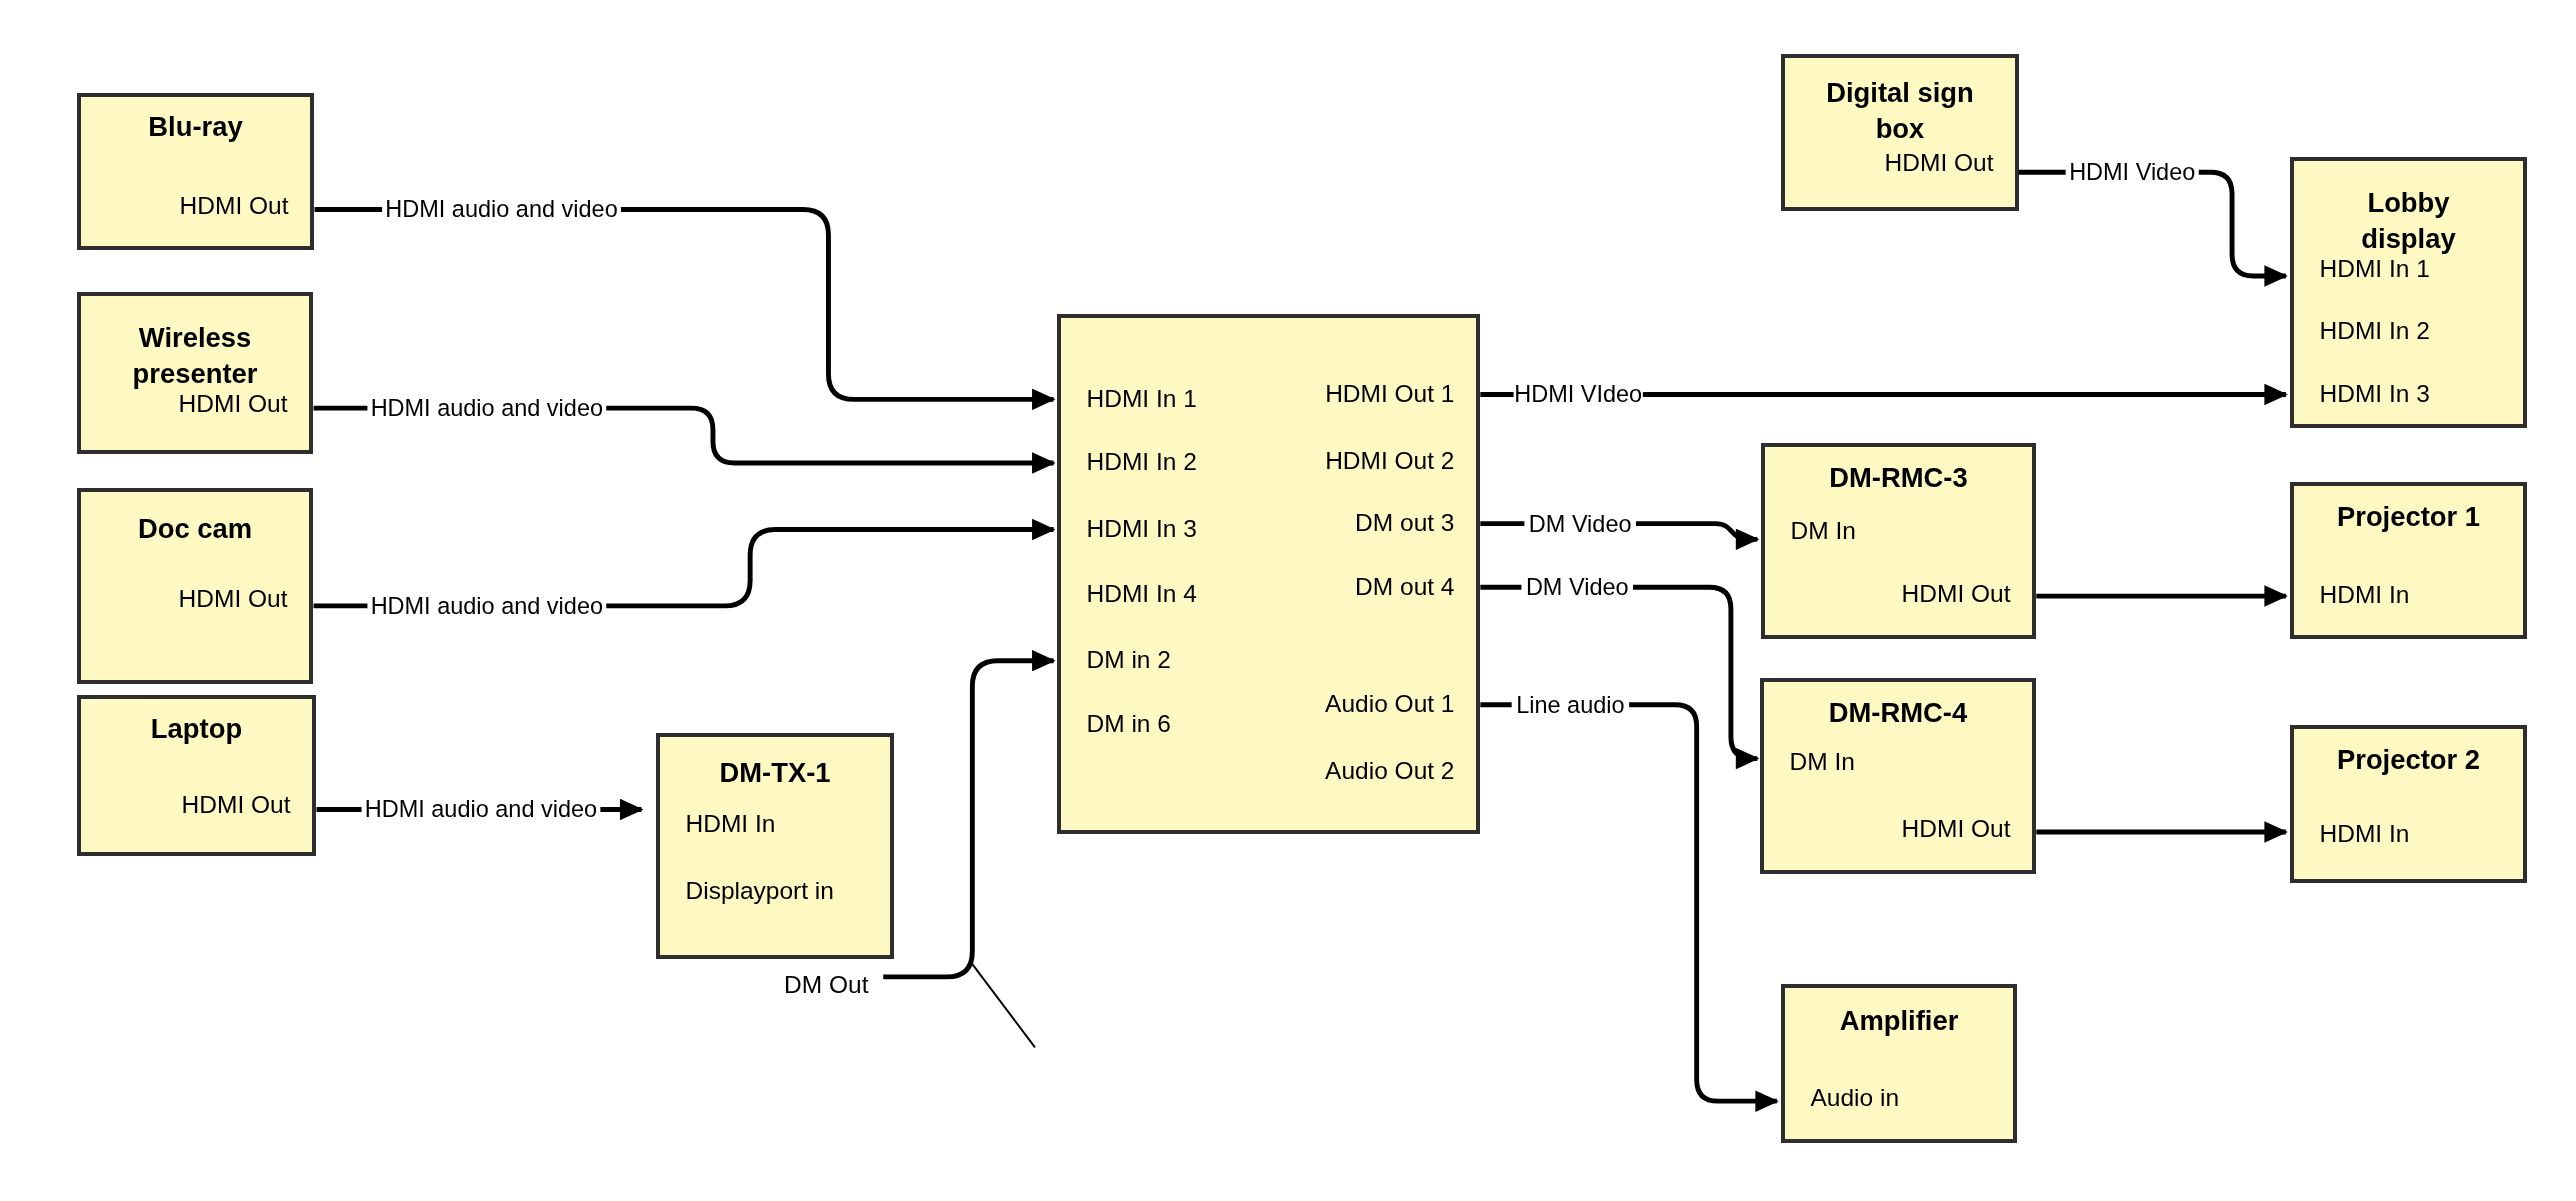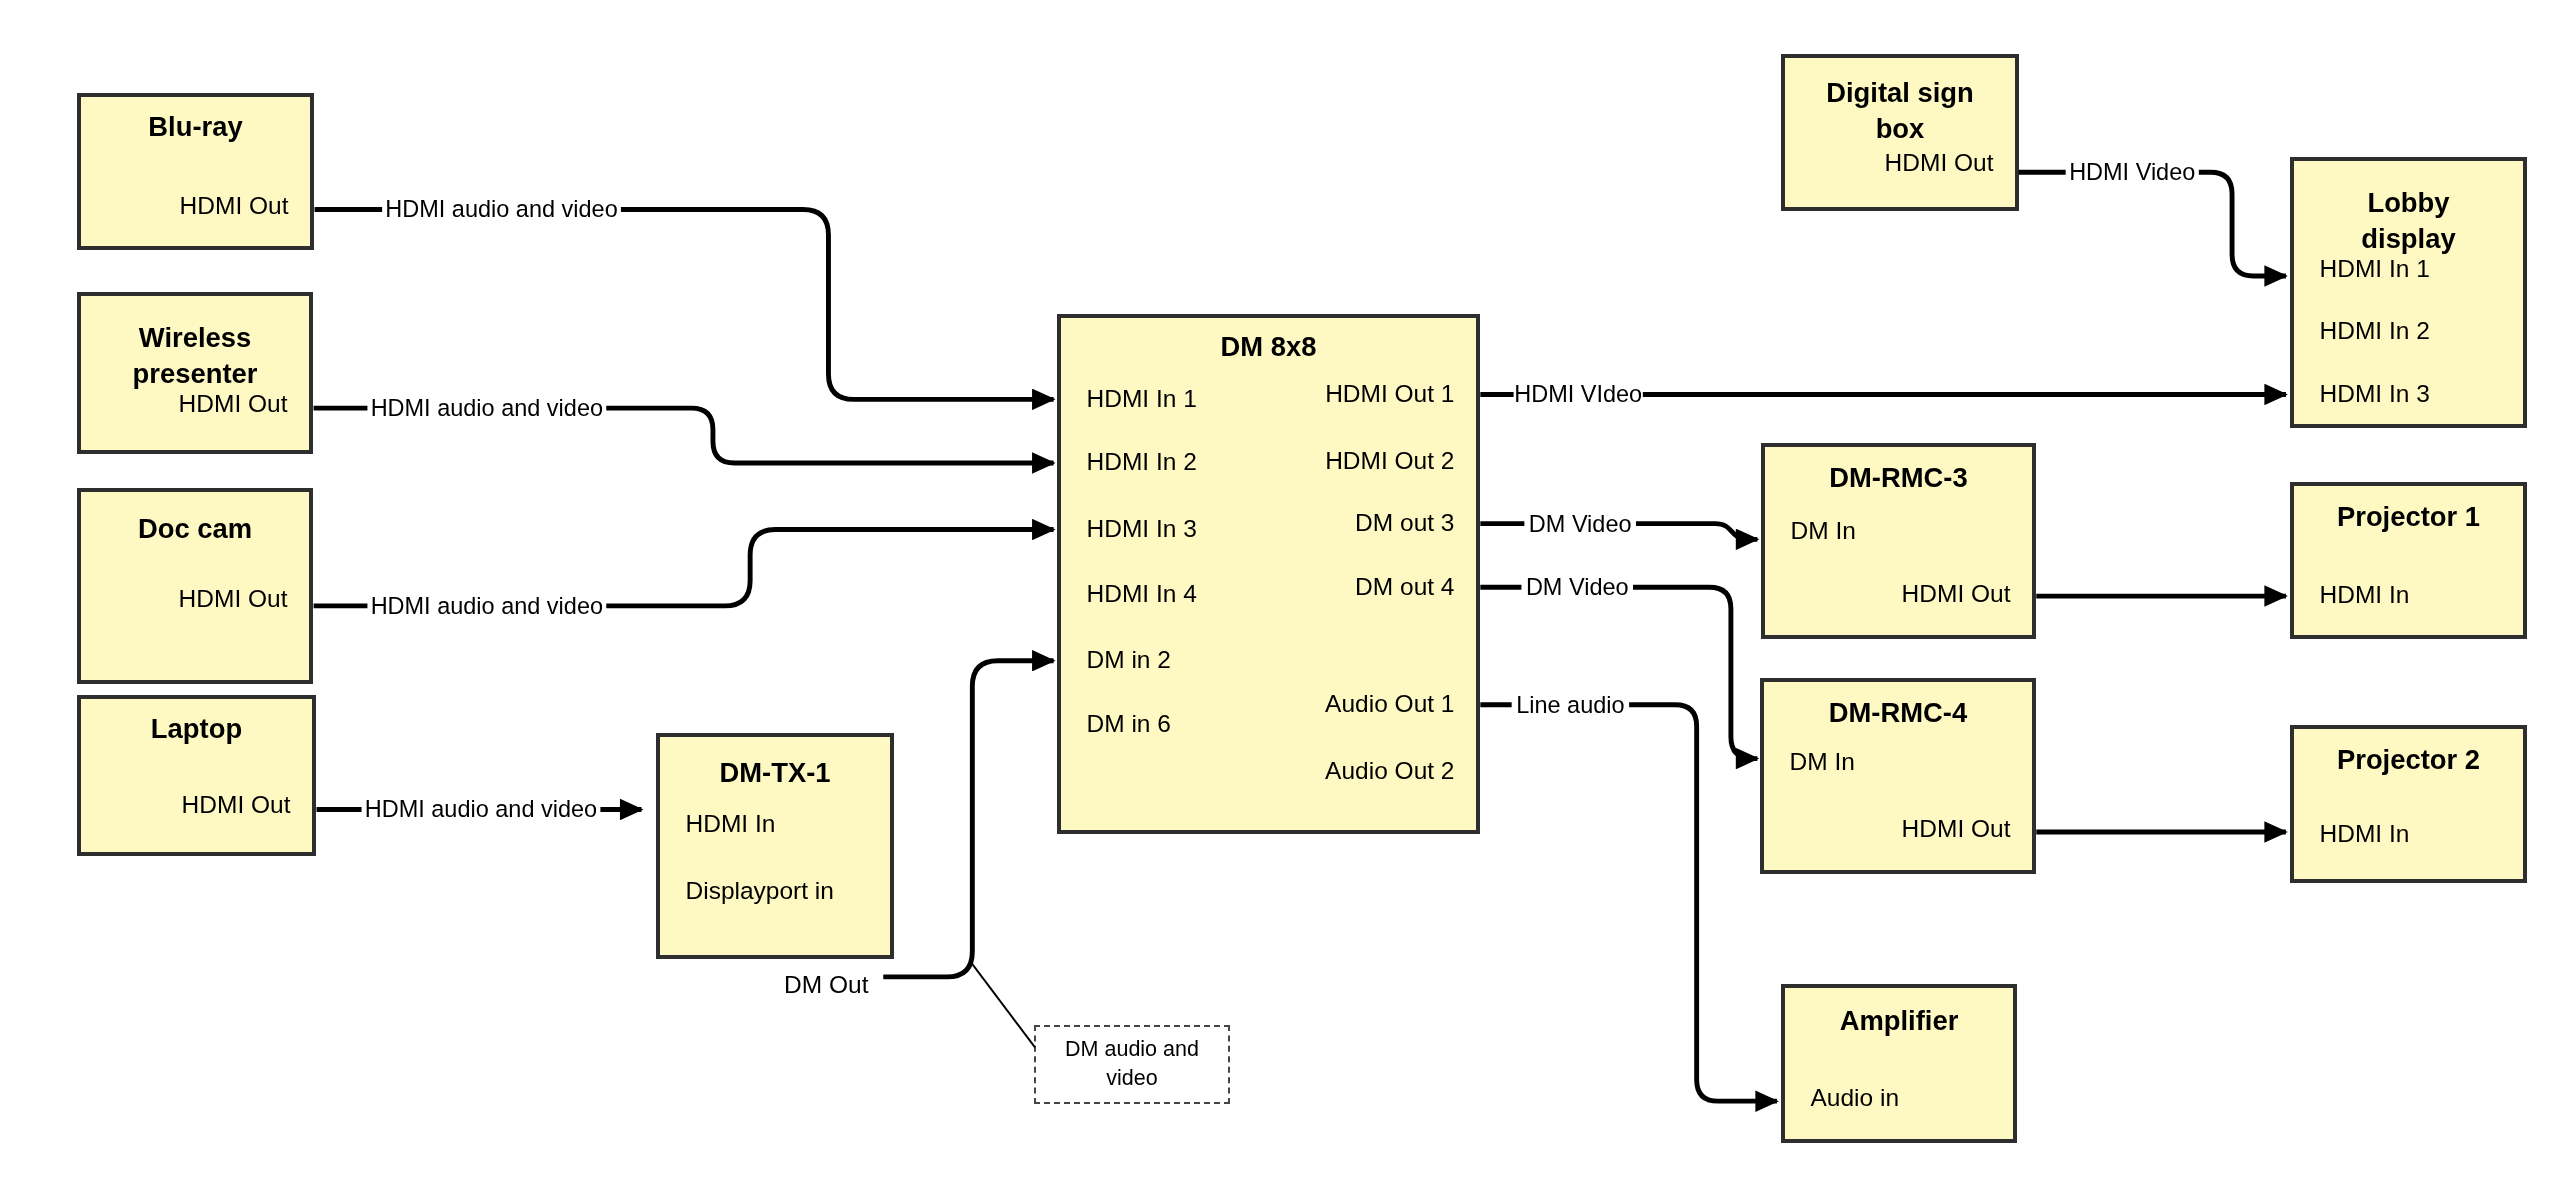--- a/index.html
+++ b/index.html
@@ -58,21 +58,20 @@
   </div>
 
   <div class="node" id="n-dmtx1">
     <div class="title">DM-TX-1</div>
     <div class="port left" style="top:73px">HDMI In</div>
     <div class="port left" style="top:140px">Displayport in</div>
     <div class="port right" style="top:234px">DM Out</div>
   </div>
 
   <div class="node" id="n-dm8x8">
-    <div class="title">DM 8x8</div>
     <div class="port left" style="top:67px">HDMI In 1</div>
     <div class="port left" style="top:130px">HDMI In 2</div>
     <div class="port left" style="top:197px">HDMI In 3</div>
     <div class="port left" style="top:262px">HDMI In 4</div>
     <div class="port left" style="top:328px">DM in 2</div>
     <div class="port left" style="top:392px">DM in 6</div>
     <div class="port right" style="top:62px">HDMI Out 1</div>
     <div class="port right" style="top:129px">HDMI Out 2</div>
     <div class="port right" style="top:191px">DM out 3</div>
     <div class="port right" style="top:255px">DM out 4</div>
@@ -112,24 +111,20 @@
   <div class="node" id="n-proj2">
     <div class="title">Projector 2</div>
     <div class="port left" style="top:91px">HDMI In</div>
   </div>
 
   <div class="node" id="n-amp">
     <div class="title">Amplifier</div>
     <div class="port left" style="top:96px">Audio in</div>
   </div>
 
-  <div class="callout" id="callout-box">
-    <span>DM audio and</span><br>
-    <span>video</span>
-  </div>
 
   <svg class="wires" width="2576" height="1201" viewBox="0 0 2631 1227">
     <defs>
       <marker id="arrow" viewBox="0 0 12 11" markerWidth="26" markerHeight="22" refX="11" refY="5.5" orient="auto" markerUnits="userSpaceOnUse">
         <path d="M0,0 L12,5.5 L0,11 Z" fill="#000"></path>
       </marker>
     </defs>
 
     <path class="wire" d="M321,214 H820 q26,0 26,26 V382 q0,26 26,26 H1076" marker-end="url(#arrow)"></path>
     <path class="wire" d="M320,417 H706 q22,0 22,22 v12 q0,22 22,22 H1076" marker-end="url(#arrow)"></path>

